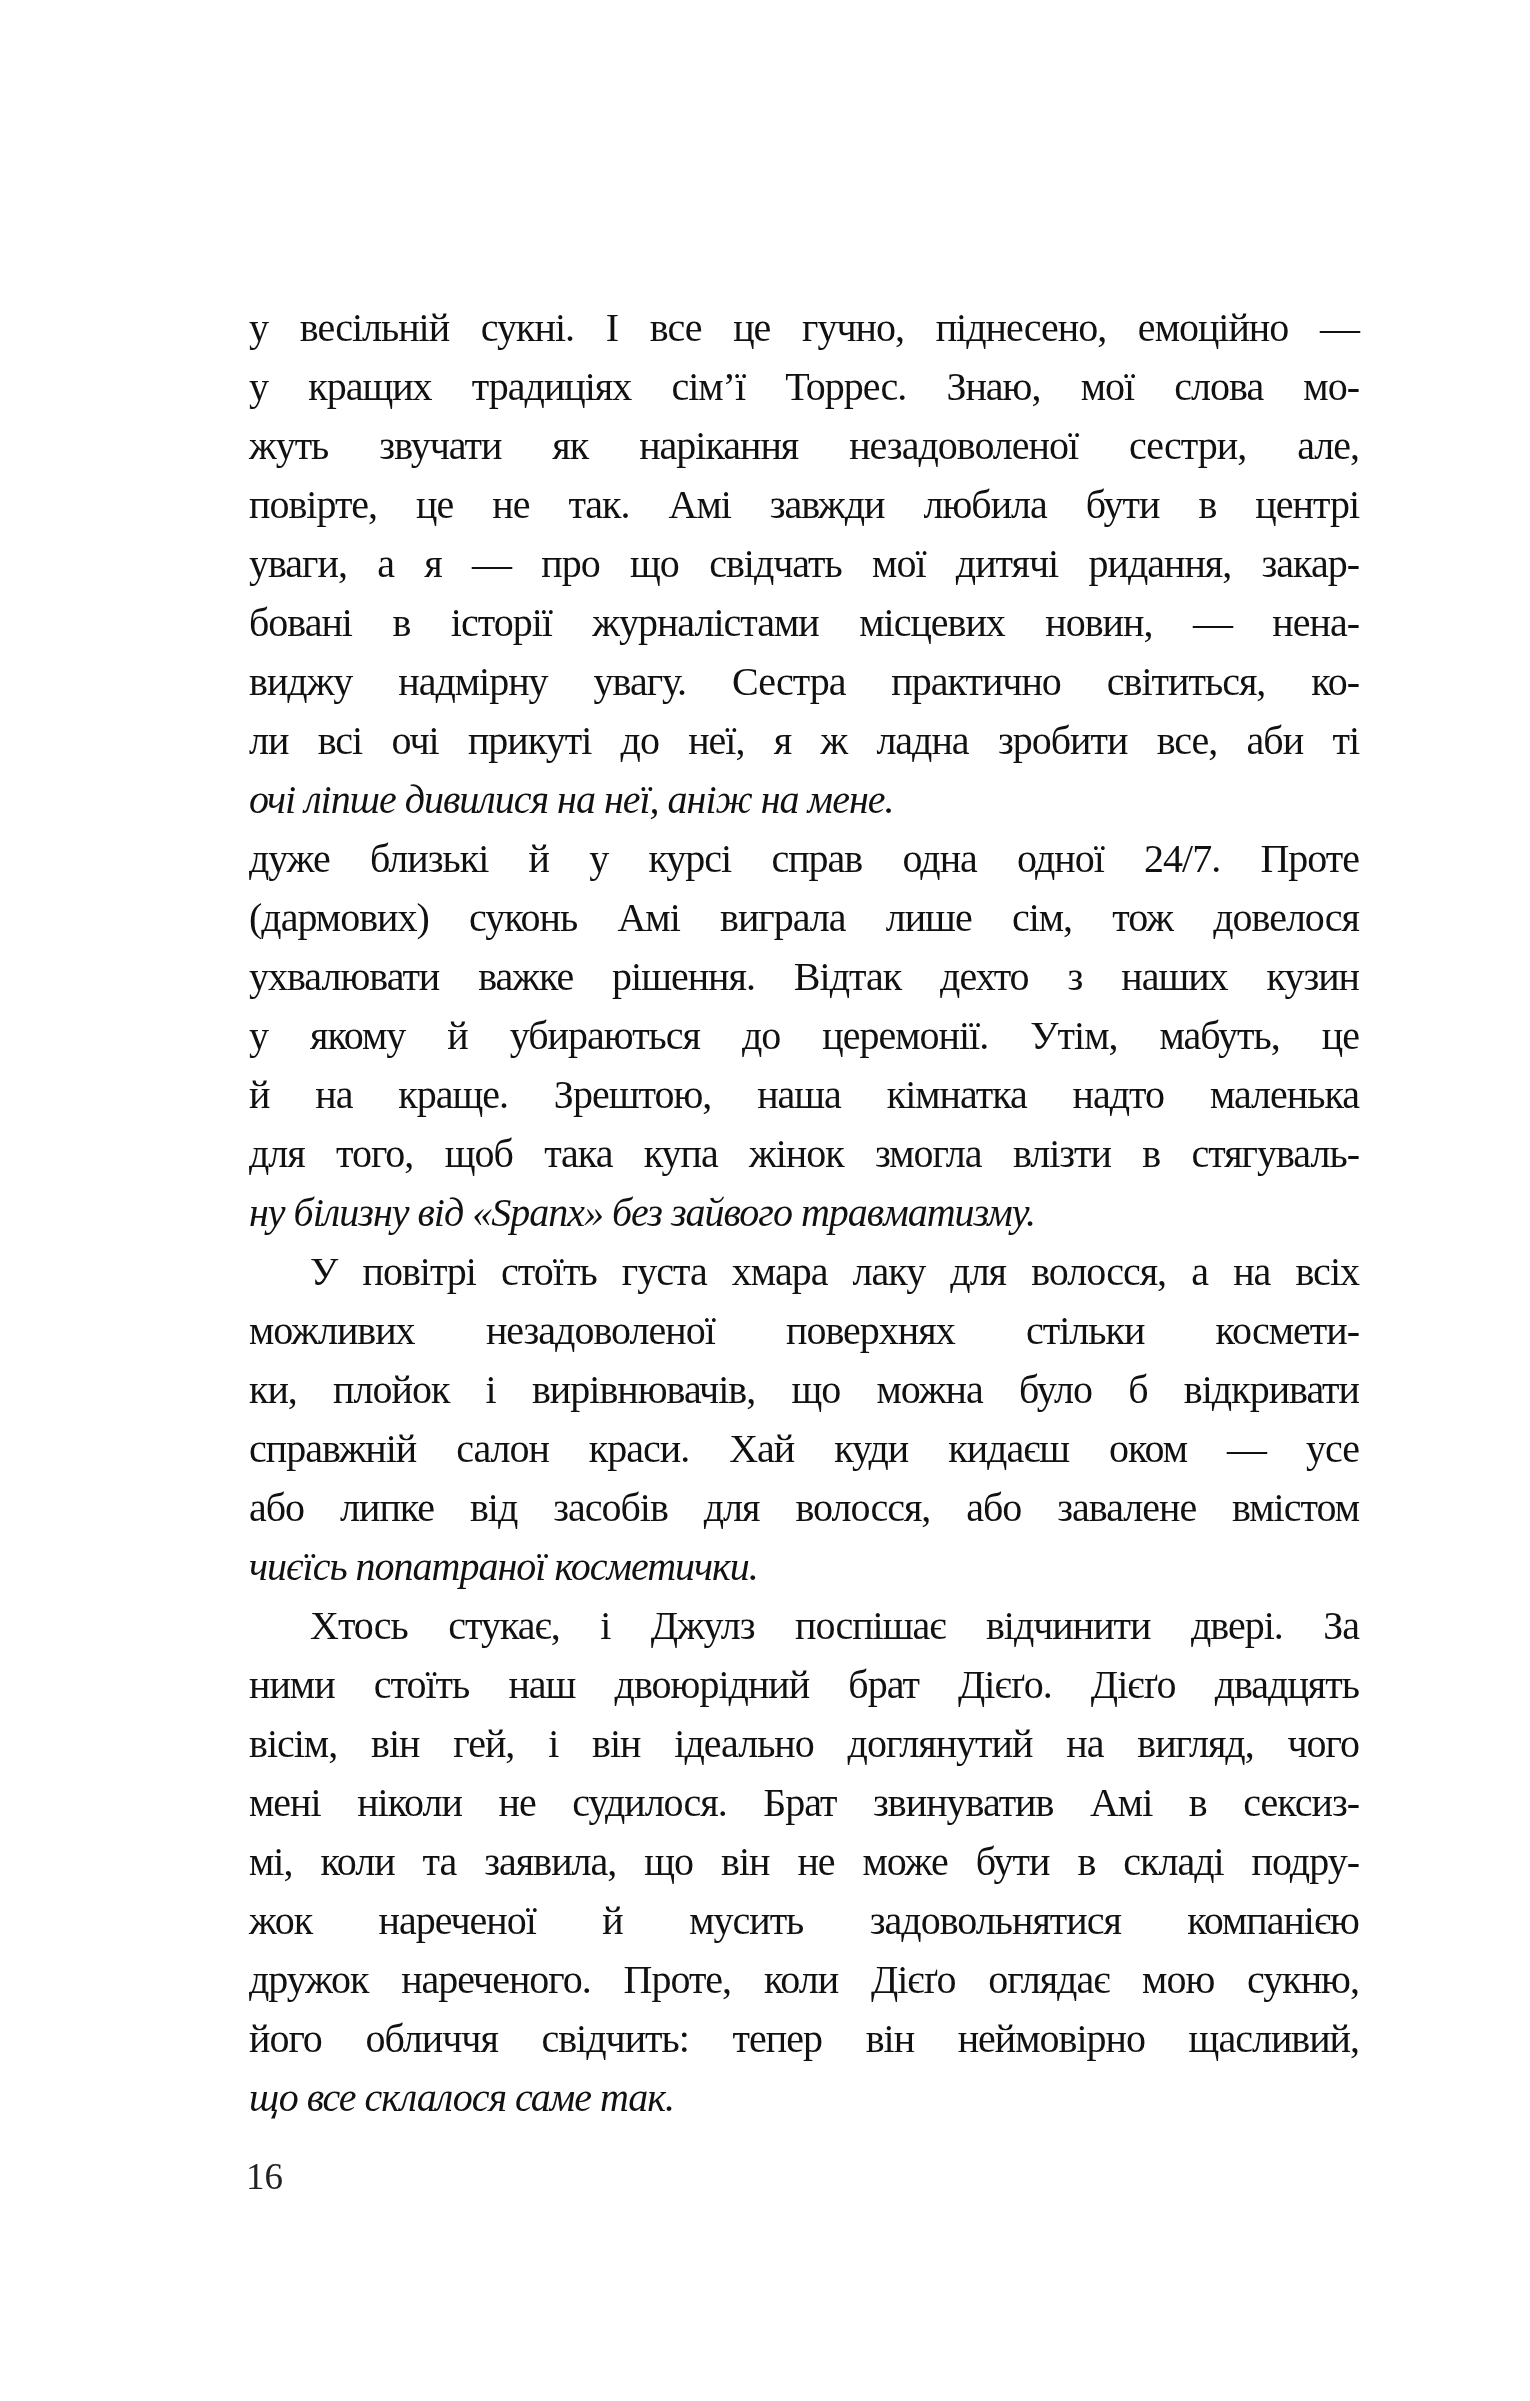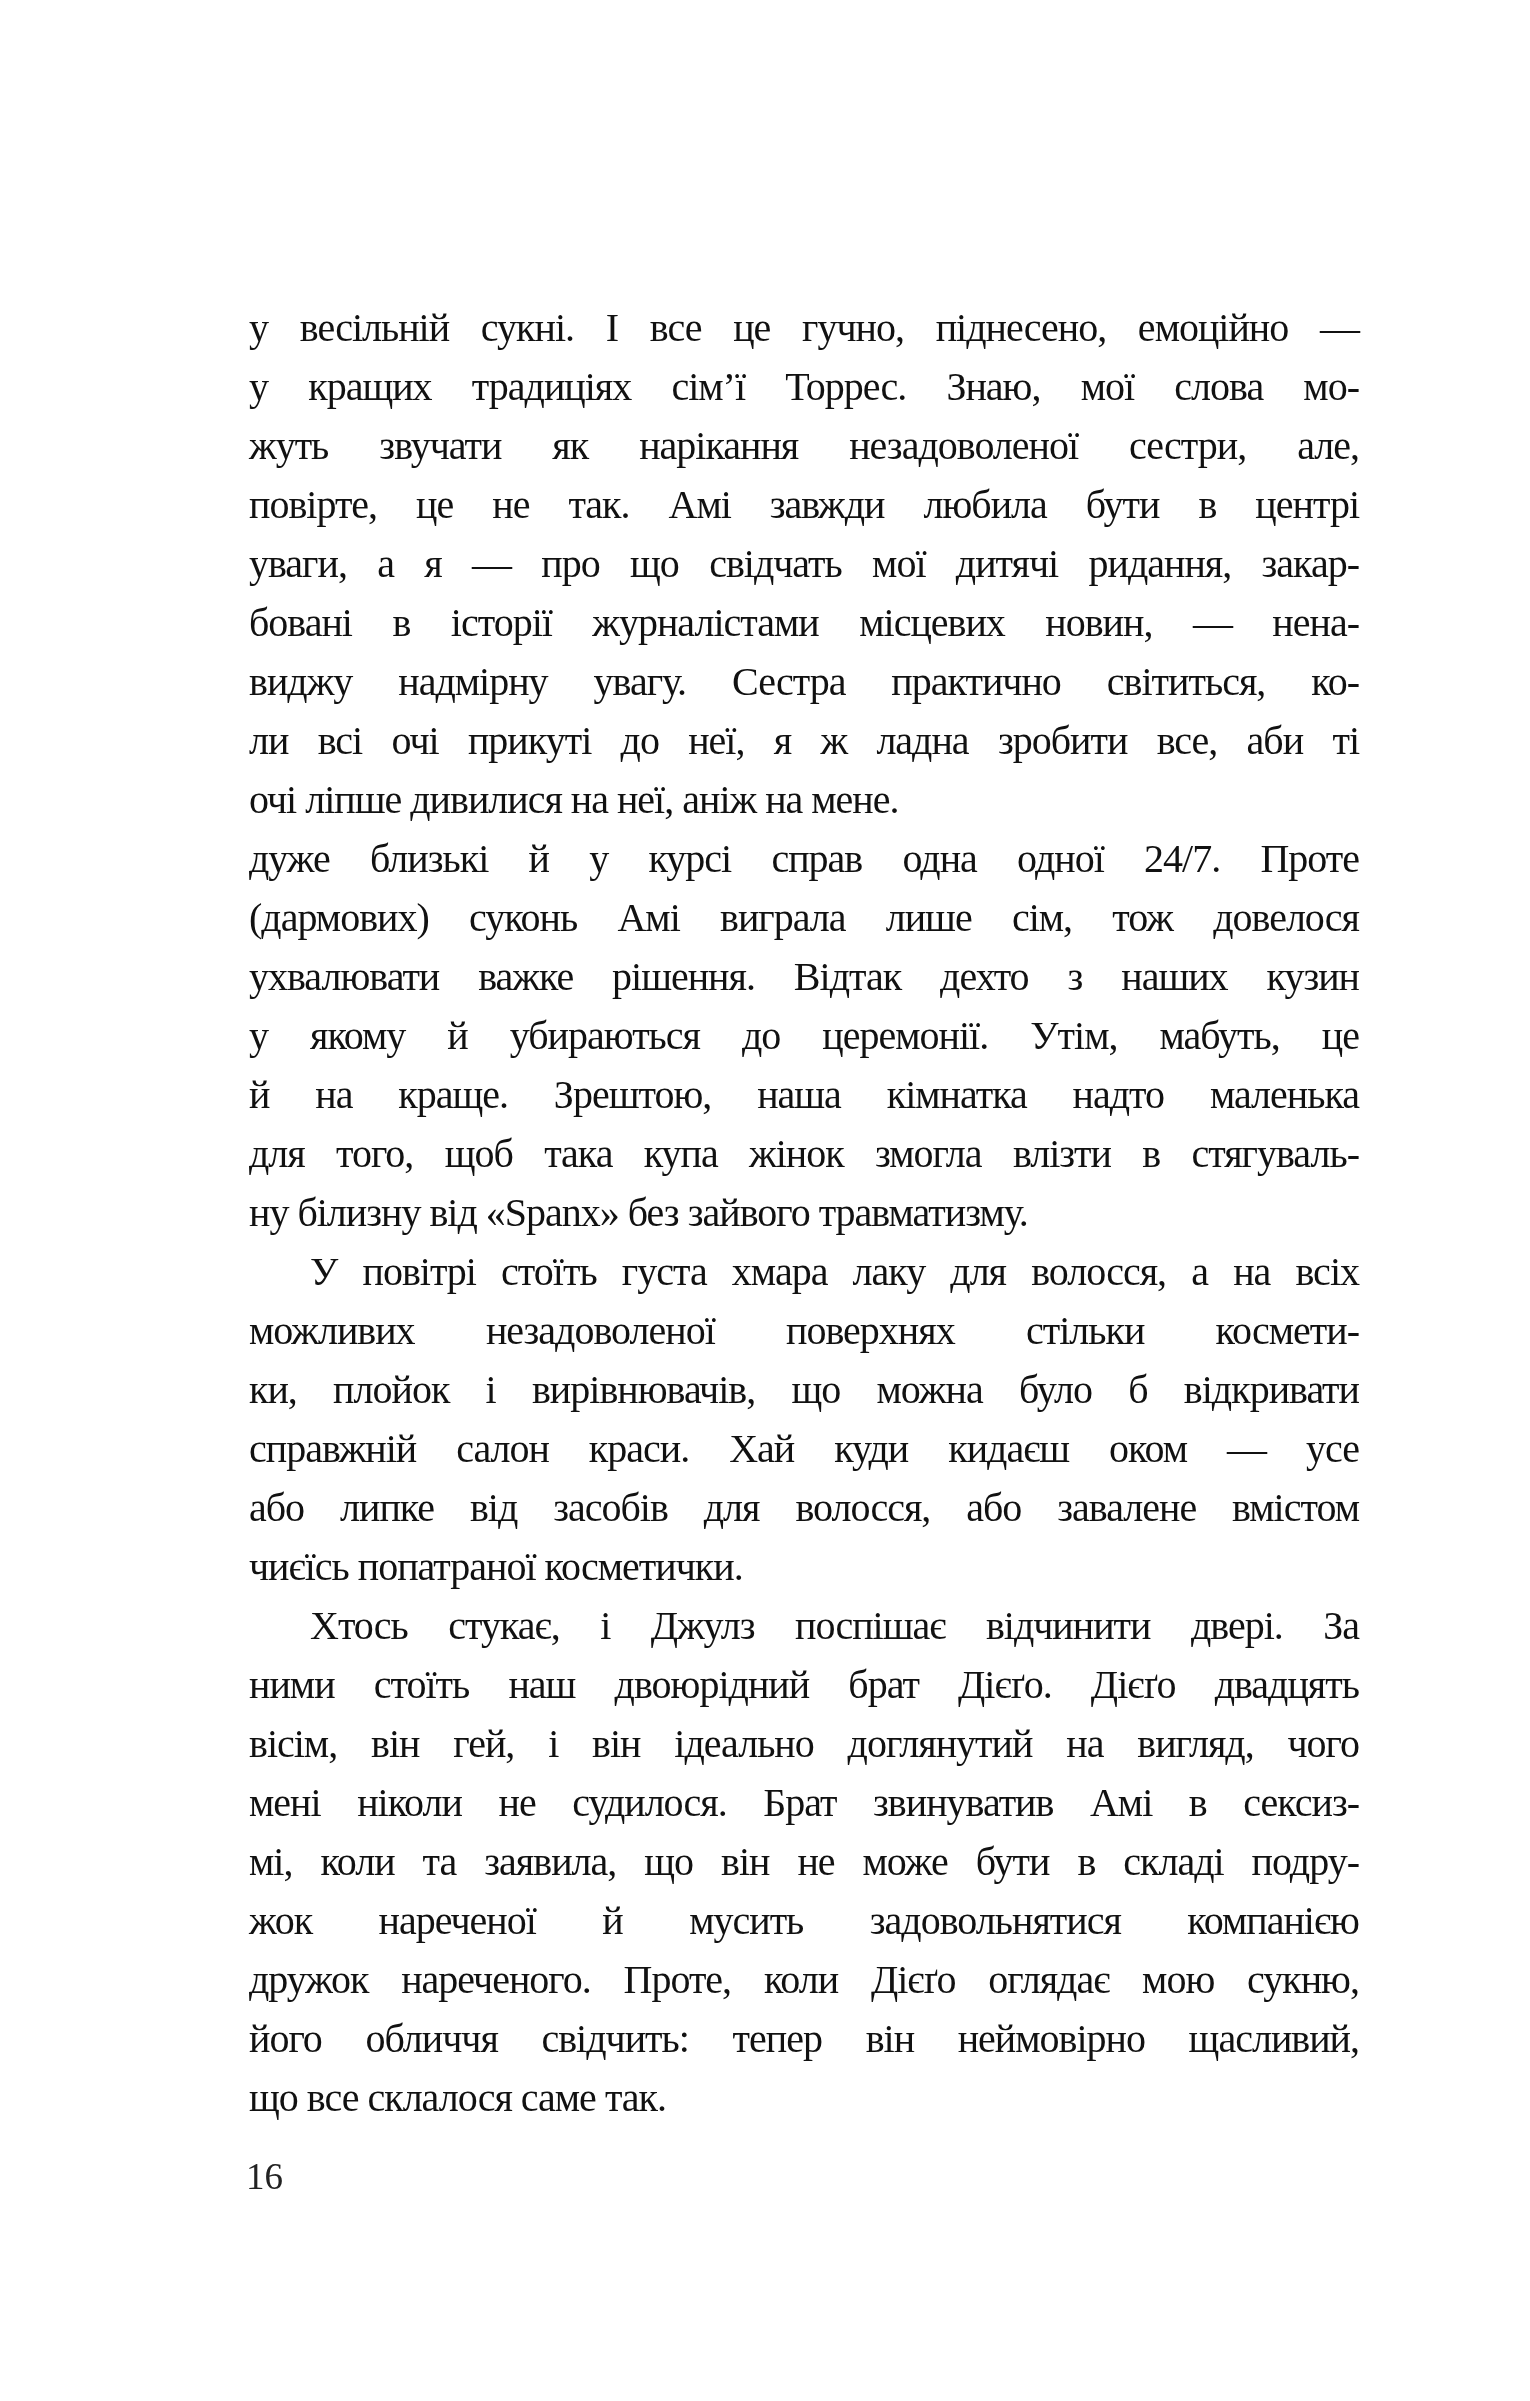--- a/index.html
+++ b/index.html
@@ -37,20 +37,21 @@
     text-align: justify;
     text-align-last: justify;
     white-space: nowrap;
     overflow: visible;
   }
   .line.indent {
     padding-left: 61px;
   }
   .line.last {
     text-align-last: left;
+    font-style: italic;
   }
   .page-number {
     position: absolute;
     left: 246px;
     top: 2153px;
     font-size: 37px;
     line-height: 48px;
     color: #222222;
     text-align: right;
   }

